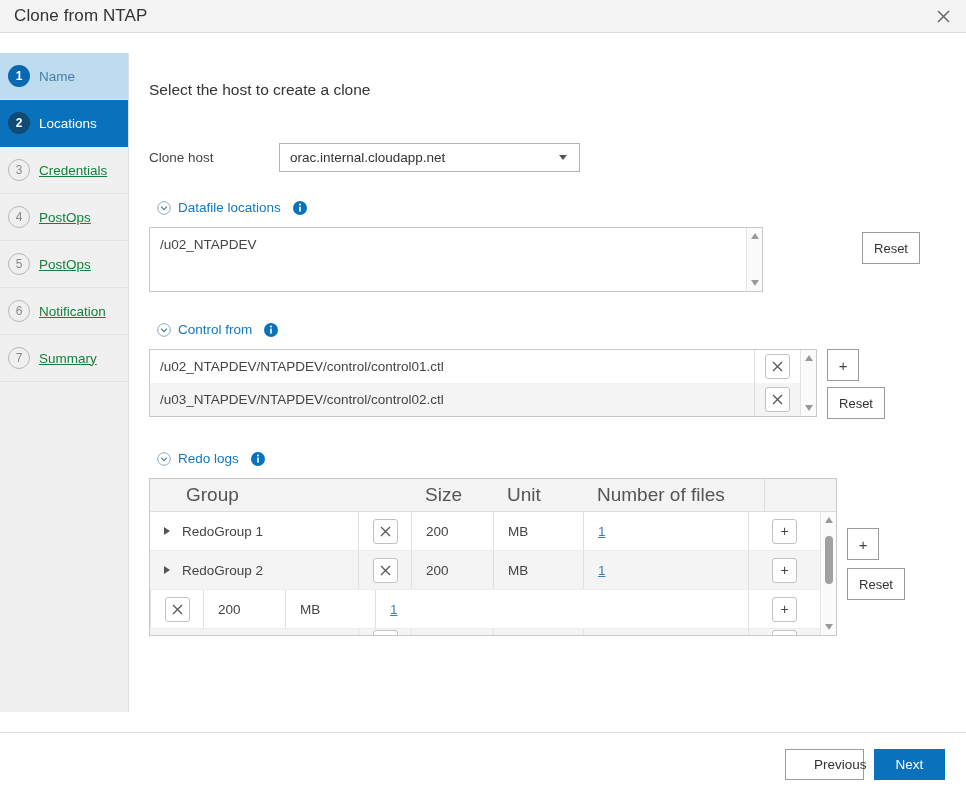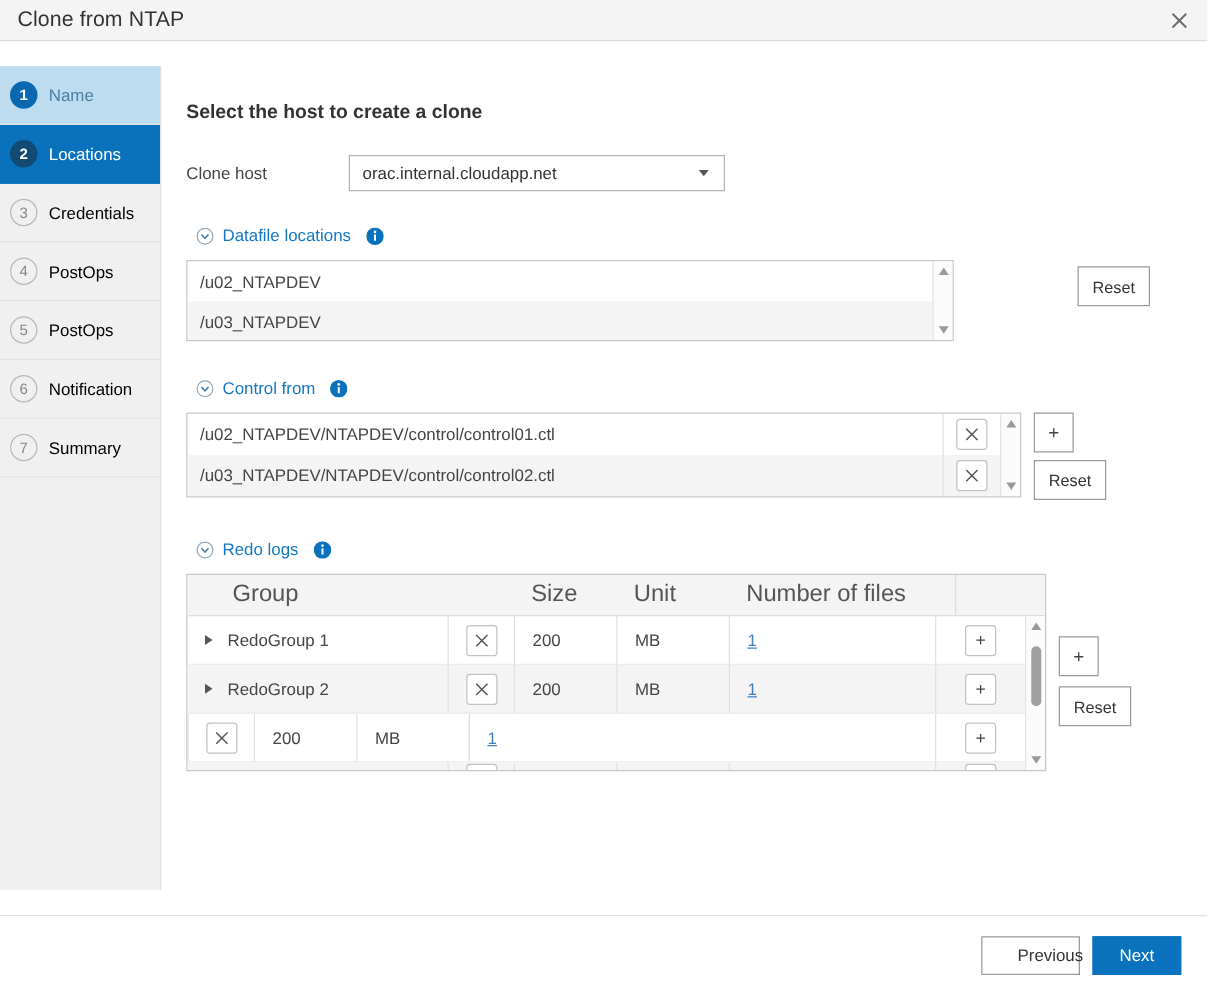--- a/index.html
+++ b/index.html
@@ -106,34 +106,34 @@
     color: #ffffff;
     font-weight: bold;
   }
   .step.active .lbl { color: #ffffff; }
 
   .step.idle .num {
     border: 1px solid #b9b9b9;
     color: #888888;
     background: transparent;
   }
-  .step.idle .lbl { color: #000000; }
+  .step.idle .lbl { color: #15803d; text-decoration: underline; }
 
   
   .content {
     flex: 1 1 auto;
     padding: 28px 0 0 20px;
     min-width: 0;
     overflow: hidden;
   }
   .panel-title {
     font-size: 15.5px;
     color: #333333;
-    margin: 0 0 25px 0;
-    font-weight: 700;
+    margin: 0 0 44px 0;
+    font-weight: 400;
   }
 
   
   .host-row {
     display: flex;
     align-items: center;
     margin-bottom: 28px;
   }
   .host-label {
     width: 130px;
@@ -482,23 +482,20 @@
             </svg>
           </span>
         </div>
 
         <div class="list-wrap">
           <div class="list-box datafile-box">
             <div class="list-rows">
               <div class="list-row">
                 <span>/u02_NTAPDEV</span>
               </div>
-              <div class="list-row alt">
-                <span>/u03_NTAPDEV</span>
-              </div>
             </div>
             <div class="vscroll">
               <span class="arrow-up"></span>
               <span class="arrow-dn"></span>
             </div>
           </div>
           <div class="btn-col" style="margin-left: 99px; margin-top: 5px;">
             <button class="btn btn-reset">Reset</button>
           </div>
         </div>

